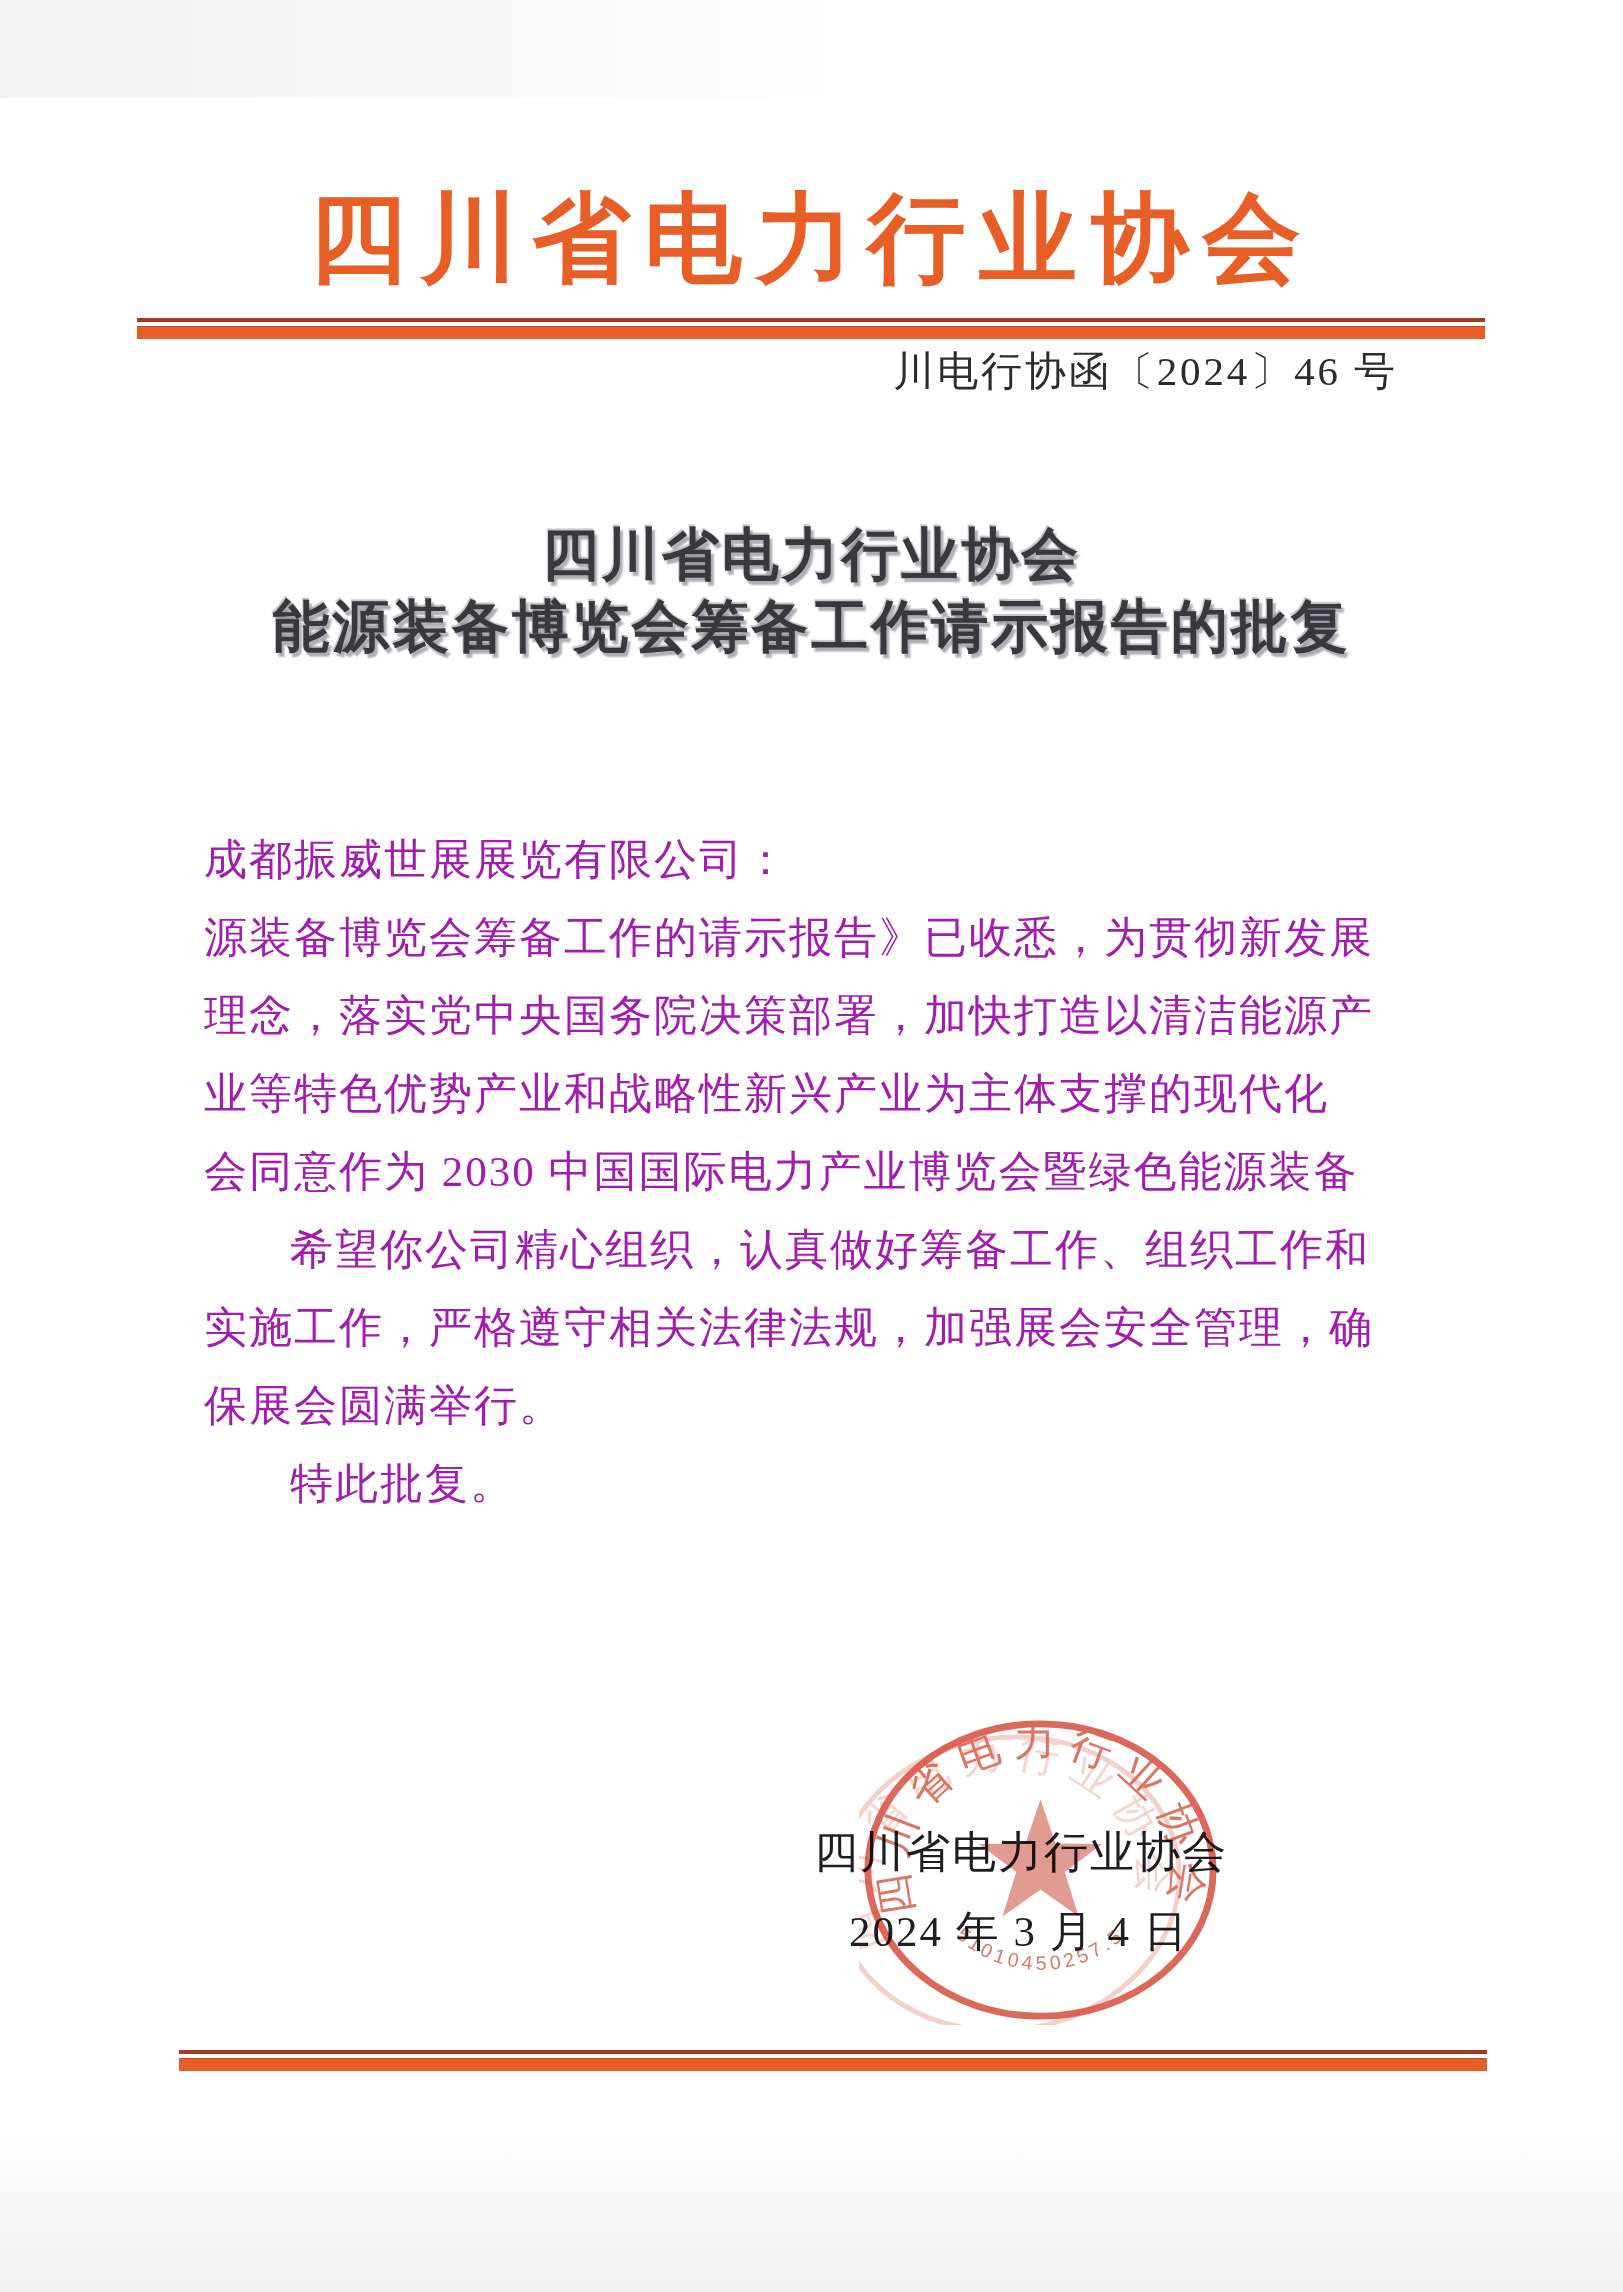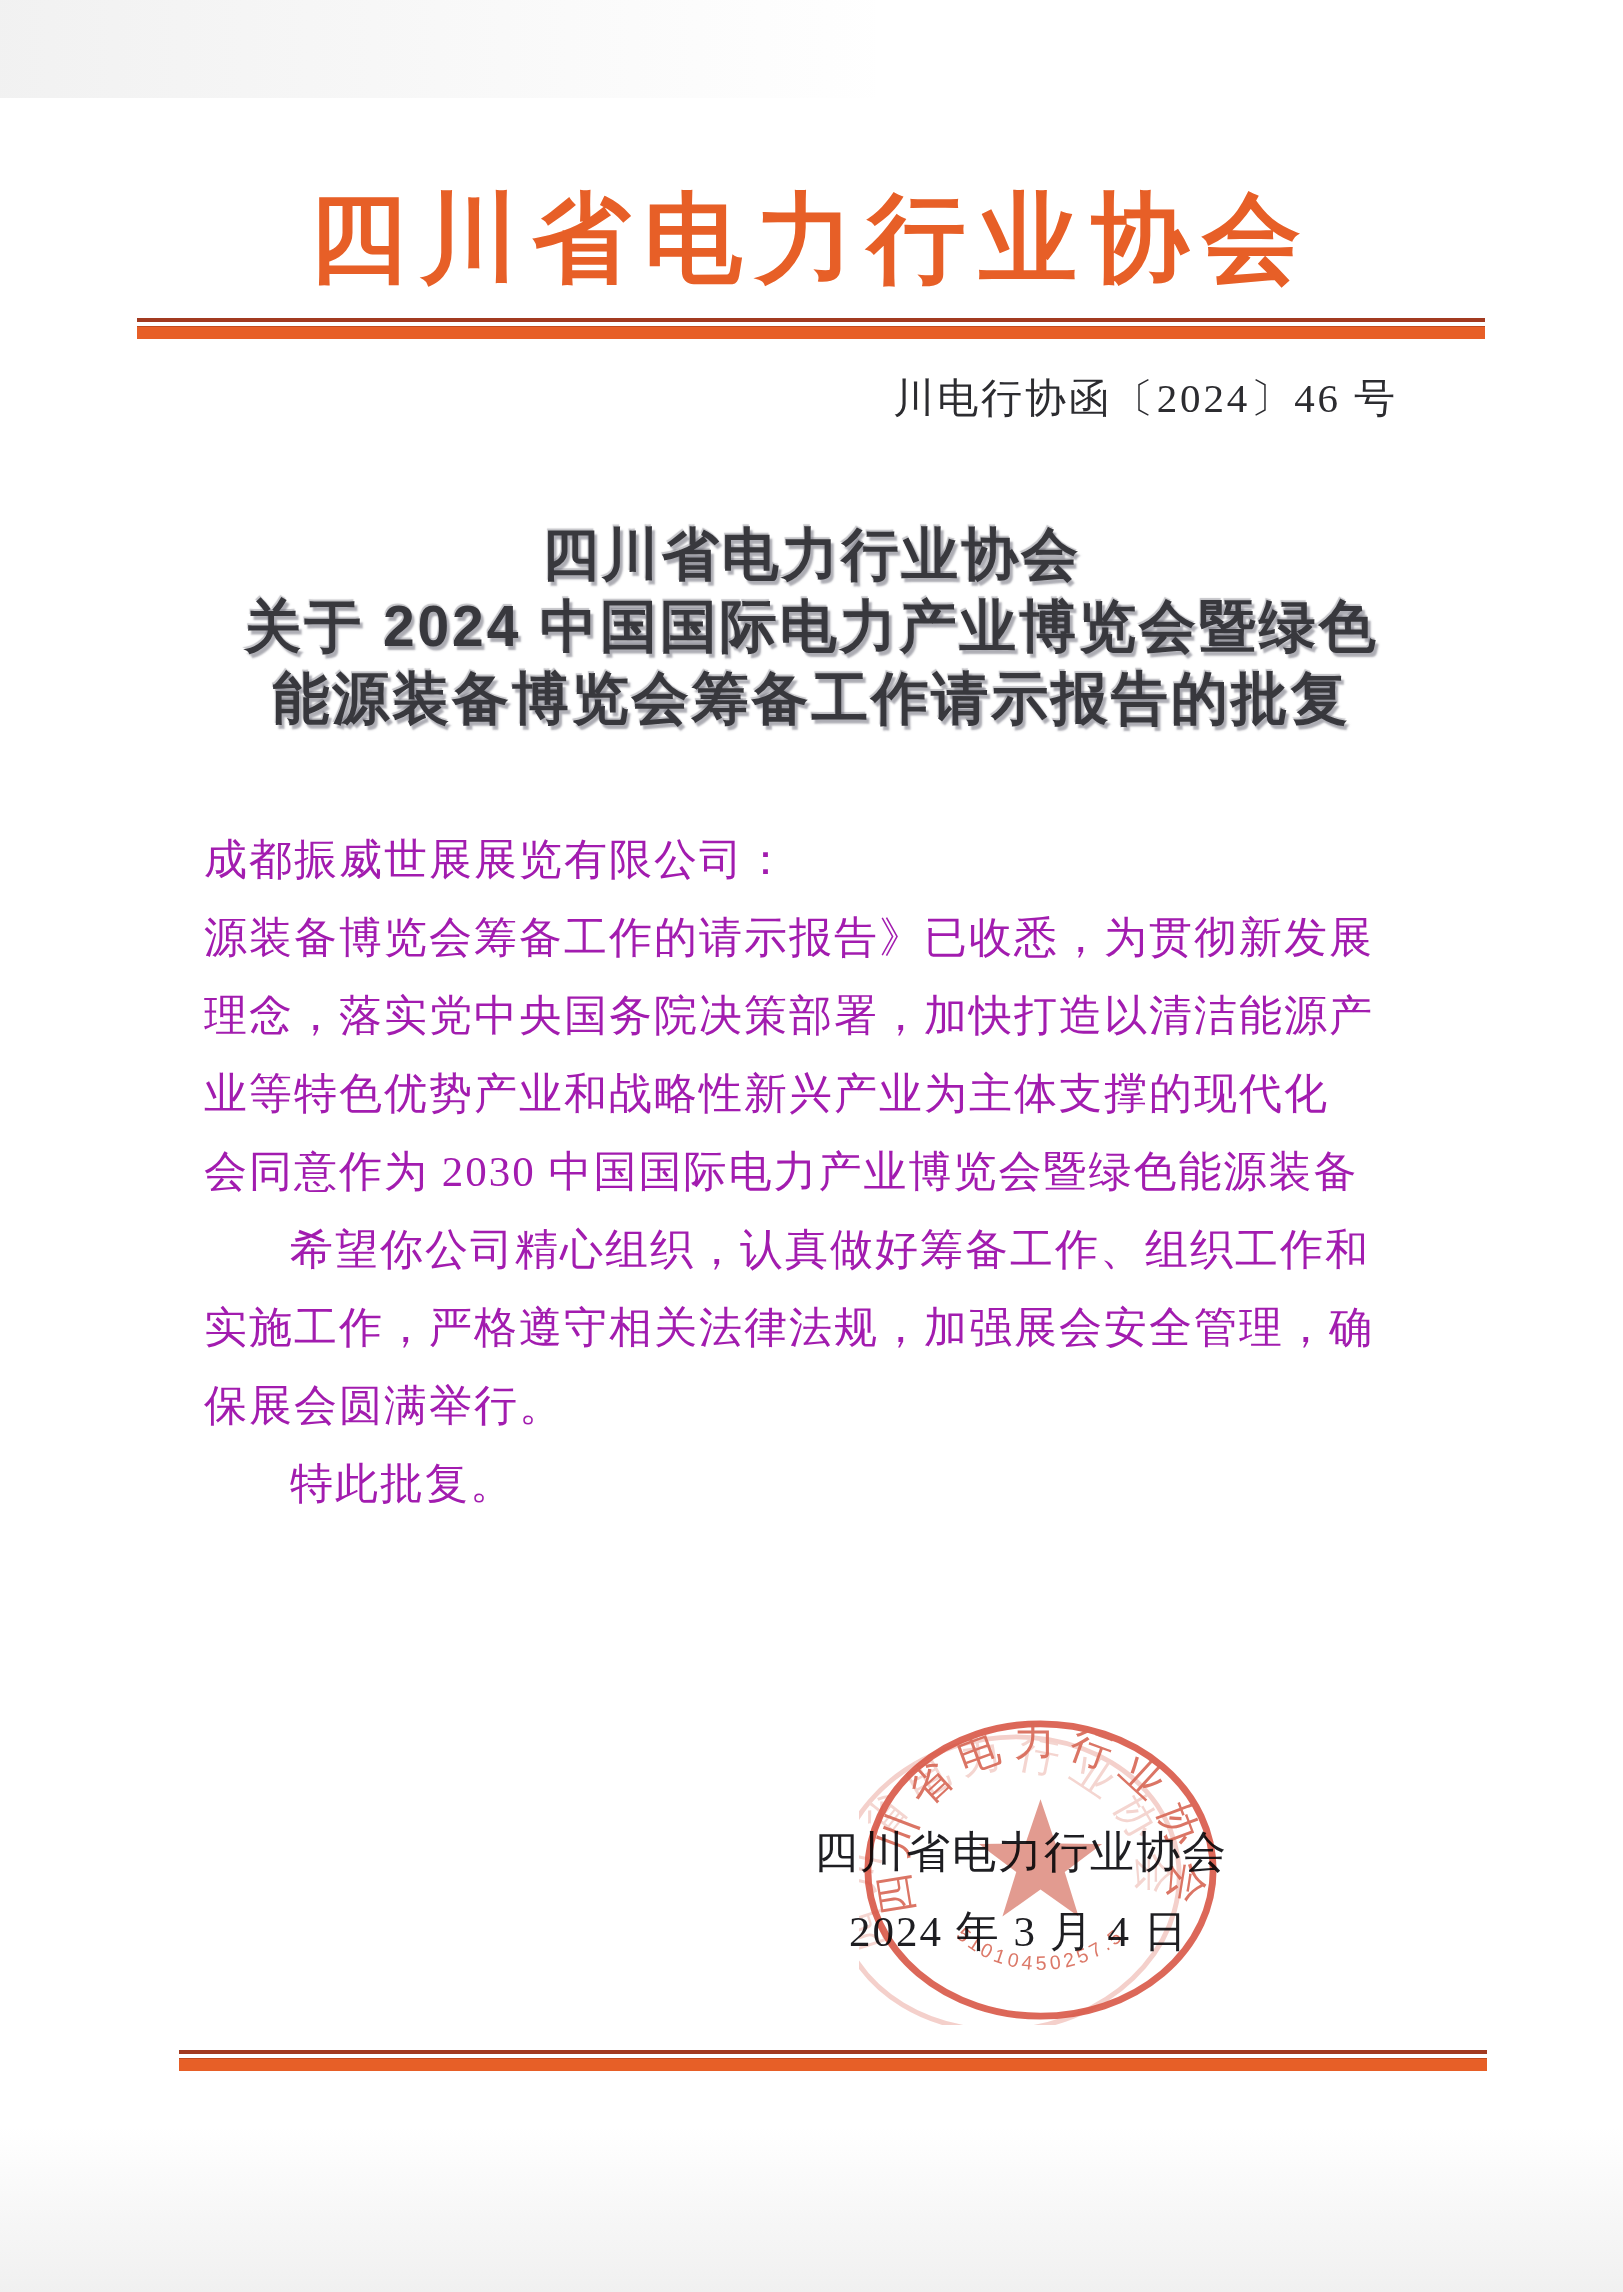--- a/index.html
+++ b/index.html
@@ -33,21 +33,21 @@
     font-family: "Liberation Serif", "DejaVu Serif", serif;
     white-space: nowrap;
   }
   .rule { position: absolute; }
   .rule .thin  { height: 3.9px;  background: #a23a20; margin-bottom: 3.9px; }
   .rule .thick { height: 12.7px; background: #e75f27; border-top: 1px solid #c14a1d; }
   .rule-top    { top: 318px;  left: 137px; width: 1348px; }
   .rule-bottom { top: 2050px; left: 179px; width: 1308px; }
   
   .doc-number {
-    position: absolute; top: 371px; right: 225px;
+    position: absolute; top: 344px; right: 225px;
     font-size: 41px; letter-spacing: 2.9px; color: #2c2c30;
     white-space: nowrap;
   }
   
   .title-block {
     position: absolute; top: 518px; left: 0; width: 100%;
     text-align: center;
     font-family: "Liberation Sans", "DejaVu Sans", sans-serif;
     font-weight: 700; font-size: 57px; line-height: 72px; letter-spacing: 2.9px;
     color: #38383d;
@@ -89,21 +89,20 @@
 
   <div class="rule rule-top">
     <div class="thin"></div>
     <div class="thick"></div>
   </div>
 
   <div class="doc-number">川电行协函〔2024〕46 号</div>
 
   <div class="title-block">
     <div>四川省电力行业协会</div>
-    <div>关于 2024 中国国际电力产业博览会暨绿色</div>
     <div>能源装备博览会筹备工作请示报告的批复</div>
   </div>
 
   <div class="body-block">
     <div class="line">成都振威世展展览有限公司：</div>
     <div class="line">源装备博览会筹备工作的请示报告》已收悉，为贯彻新发展</div>
     <div class="line">理念，落实党中央国务院决策部署，加快打造以清洁能源产</div>
     <div class="line">业等特色优势产业和战略性新兴产业为主体支撑的现代化</div>
     <div class="line">会同意作为 2030 中国国际电力产业博览会暨绿色能源装备</div>
     <div class="line indent">希望你公司精心组织，认真做好筹备工作、组织工作和</div>

